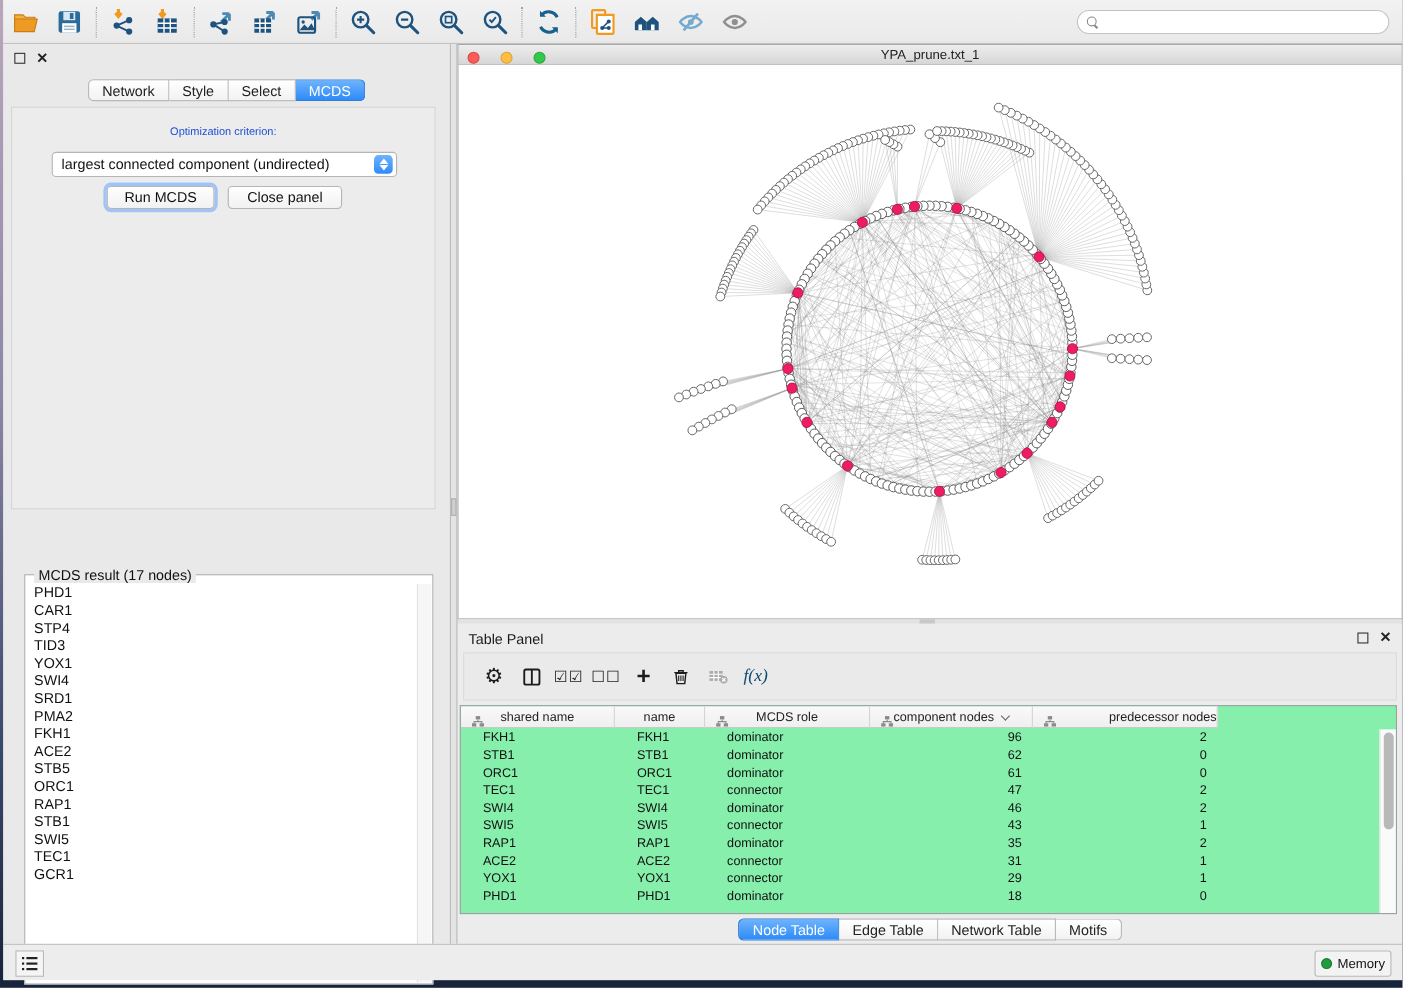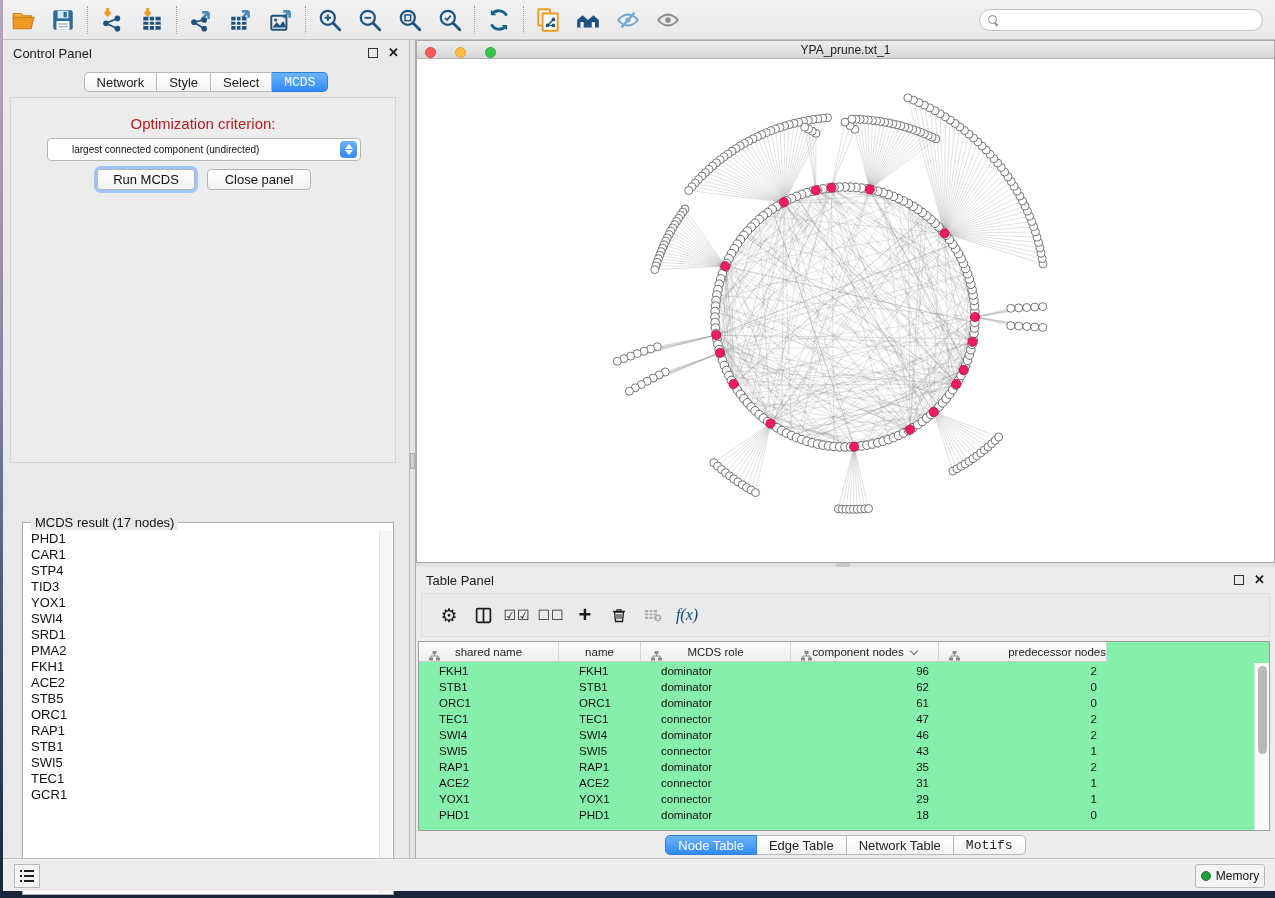--- a/index.html
+++ b/index.html
@@ -35,29 +35,29 @@
   .ph-float { width:10px; height:10px; border:1.6px solid #333; margin-right:10px; cursor:pointer; }
   .ph-close { font-size:13px; font-weight:bold; color:#222; cursor:pointer; line-height:10px; }
 
   
   .control-panel { position:absolute; left:0; top:40px; width:406px; height:818px; background:#e9e9e9; }
   .tab-row { position:absolute; left:0; top:32px; width:100%; display:flex; justify-content:center; }
   .seg-tab { height:20px; font-size:13px; padding:1px 12px 0; background:linear-gradient(#ffffff,#f2f2f2);
              border:1px solid #b9b9b9; border-left:none; color:#222; cursor:pointer;
              display:flex; align-items:center; }
   .seg-tab:first-child { border-left:1px solid #b9b9b9; border-radius:5px 0 0 5px; }
-  .seg-tab:last-child { border-radius:0 5px 5px 0;font-family:Liberation Mono, monospace; }
+  .seg-tab:last-child { border-radius:0 5px 5px 0; }
   .seg-tab.active { background:linear-gradient(#6db3fd,#2e8bf7); color:#fff; border-color:#2e7fdc; }
 
   .sub-panel { position:absolute; left:7px; top:57px; width:386px; height:366px;
                background:#ececec; border:1px solid #d6d6d6; }
-  .opt-label { position:absolute; top:17px; width:100%; text-align:center; font-size:15px; color:#b91c1c; }
+  .opt-label { position:absolute; top:17px; width:100%; text-align:center; font-size:10px; color:#1d4ed8; }
   .mac-select { position:absolute; left:36px; top:40px; width:314px; height:23px; background:#fff;
                 border:1px solid #b5b5b5; border-radius:4px; display:flex; align-items:center; cursor:pointer; }
-  .mac-select .sel-text { flex:1; font-size:10px; padding-left:24px; color:#111; white-space:nowrap; overflow:hidden; }
+  .mac-select .sel-text { flex:1; font-size:13px; padding-left:8px; color:#111; white-space:nowrap; overflow:hidden; }
   .sel-stepper { width:17px; height:17px; margin-right:3px; border-radius:4px;
                  background:linear-gradient(#6db3fd,#2e8bf7); position:relative; }
   .sel-stepper::before { content:""; position:absolute; left:4.5px; top:3px;
                  border-left:4px solid transparent; border-right:4px solid transparent; border-bottom:5px solid #fff; }
   .sel-stepper::after { content:""; position:absolute; left:4.5px; bottom:3px;
                  border-left:4px solid transparent; border-right:4px solid transparent; border-top:5px solid #fff; }
   .mac-btn { position:absolute; top:71px; height:21px; background:linear-gradient(#ffffff,#f1f1f1);
              border:1px solid #b5b5b5; border-radius:4px; font-size:13px; color:#111;
              display:flex; align-items:center; justify-content:center; cursor:pointer;
              font-family:"Liberation Sans",sans-serif; }
@@ -272,21 +272,20 @@
         </svg>
     </div>
     <div class="search-box">
       <span class="search-glyph"></span>
       <input class="search-input" value="" placeholder="" style="">
     </div>
   </div>
 
   <div class="control-panel">
     <div class="panel-header">
-      <span class="ph-title">Control Panel</span>
       <span class="ph-float"></span>
       <span class="ph-close">✕</span>
     </div>
     <div class="tab-row" id="cp-tabs">
         <div class="seg-tab">Network</div>
         <div class="seg-tab">Style</div>
         <div class="seg-tab">Select</div>
         <div class="seg-tab active">MCDS</div>
       </div>
 

